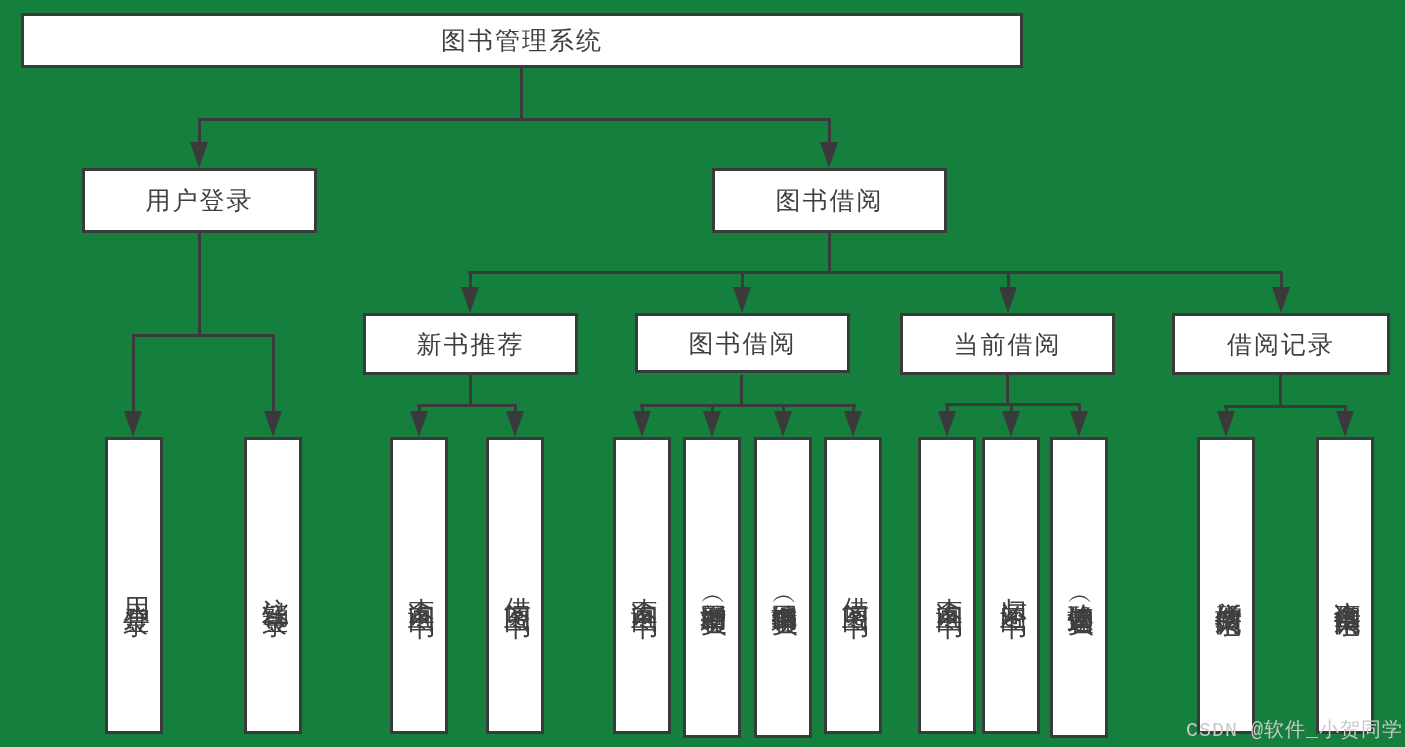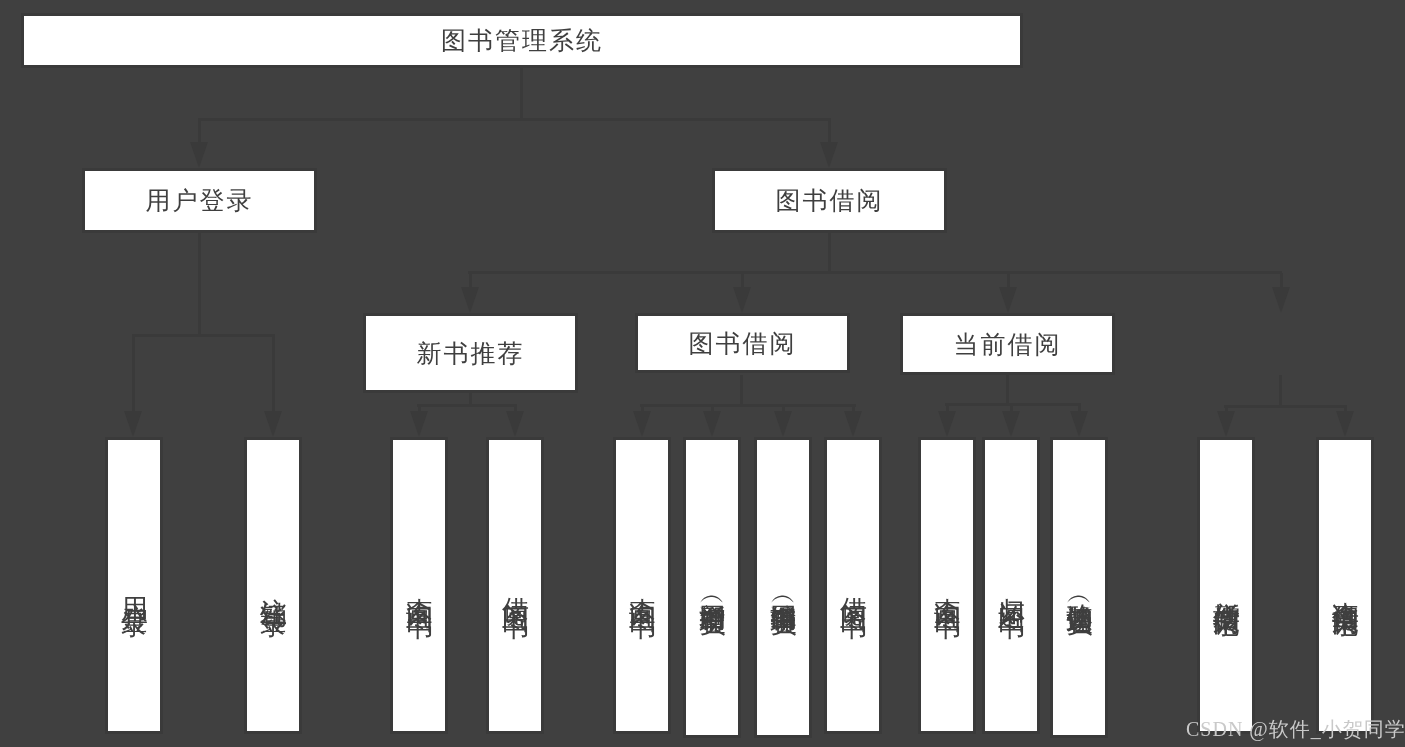--- a/index.html
+++ b/index.html
@@ -1,21 +1,21 @@
 <!DOCTYPE html>
 <html><head>
 <meta charset="utf-8">
 <style>
   html,body{margin:0;padding:0;background:#ffffff;}
   .canvas{
     position:relative;
     width:1405px;
     height:747px;
-    background:#404040;
-    font-family:Liberation Serif, serif;
+    background:#15803d;
+    font-family:Liberation Mono, monospace;
     overflow:hidden;
   }
   
   .node{
     position:absolute;
     box-sizing:border-box;
     border:3px solid #3a3a3a;
     background:#ffffff;
     display:flex;
     align-items:center;
@@ -125,32 +125,35 @@
   </div>
 
   <div class="node" style="left:82px;top:168px;width:235px;height:65px;">
     <span class="hlabel">用户登录</span>
   </div>
 
   <div class="node" style="left:712px;top:168px;width:235px;height:65px;">
     <span class="hlabel">图书借阅</span>
   </div>
 
-  <div class="node" style="left:363px;top:313px;width:215px;height:80px;">
+  <div class="node" style="left:363px;top:313px;width:215px;height:62px;">
     <span class="hlabel">新书推荐</span>
   </div>
 
   <div class="node" style="left:635px;top:313px;width:215px;height:60px;">
     <span class="hlabel">图书借阅</span>
   </div>
 
   <div class="node" style="left:900px;top:313px;width:215px;height:62px;justify-content:center;">
     <span class="hlabel">当前借阅</span>
   </div>
 
+  <div class="node" style="left:1172px;top:313px;width:218px;height:62px;">
+    <span class="hlabel">借阅记录</span>
+  </div>
 
   <div class="node leaf" style="left:105px;top:437px;width:58px;height:297px;">
     <span class="vlabel">用户登录</span>
   </div>
   <div class="node leaf" style="left:244px;top:437px;width:58px;height:297px;">
     <span class="vlabel">注销登录</span>
   </div>
 
   <div class="node leaf" style="left:390px;top:437px;width:58px;height:297px;">
     <span class="vlabel">查询图书</span>

